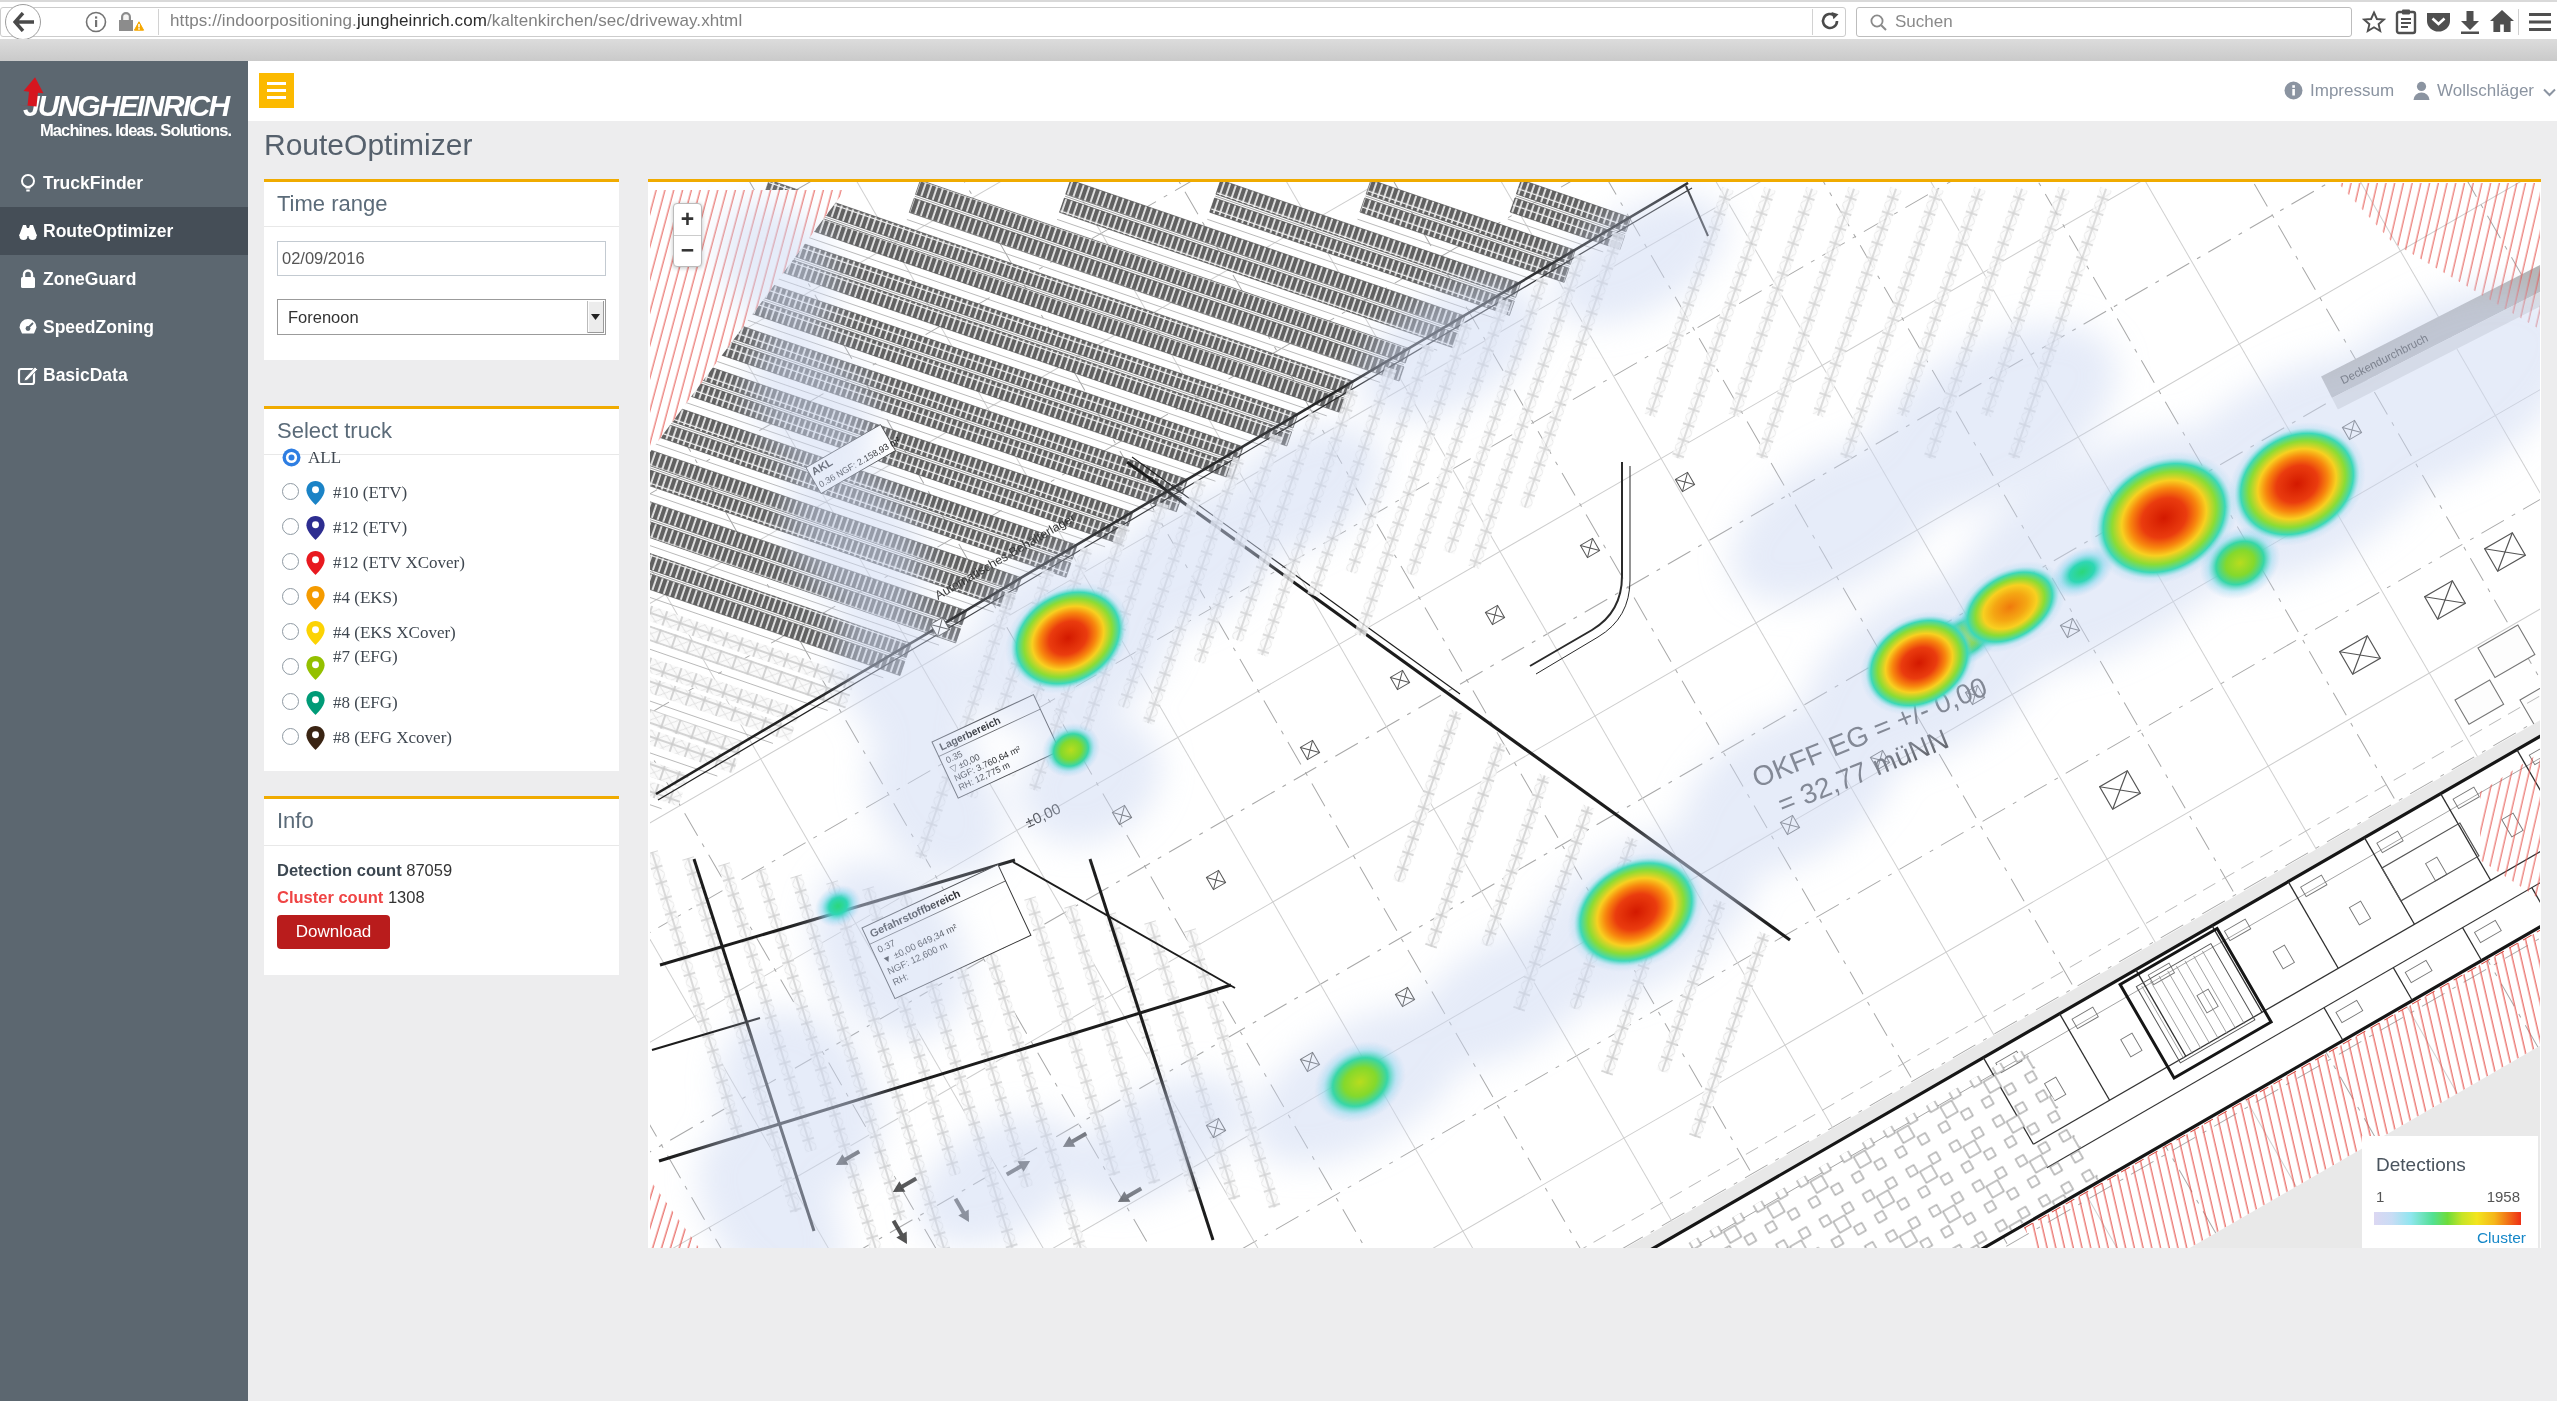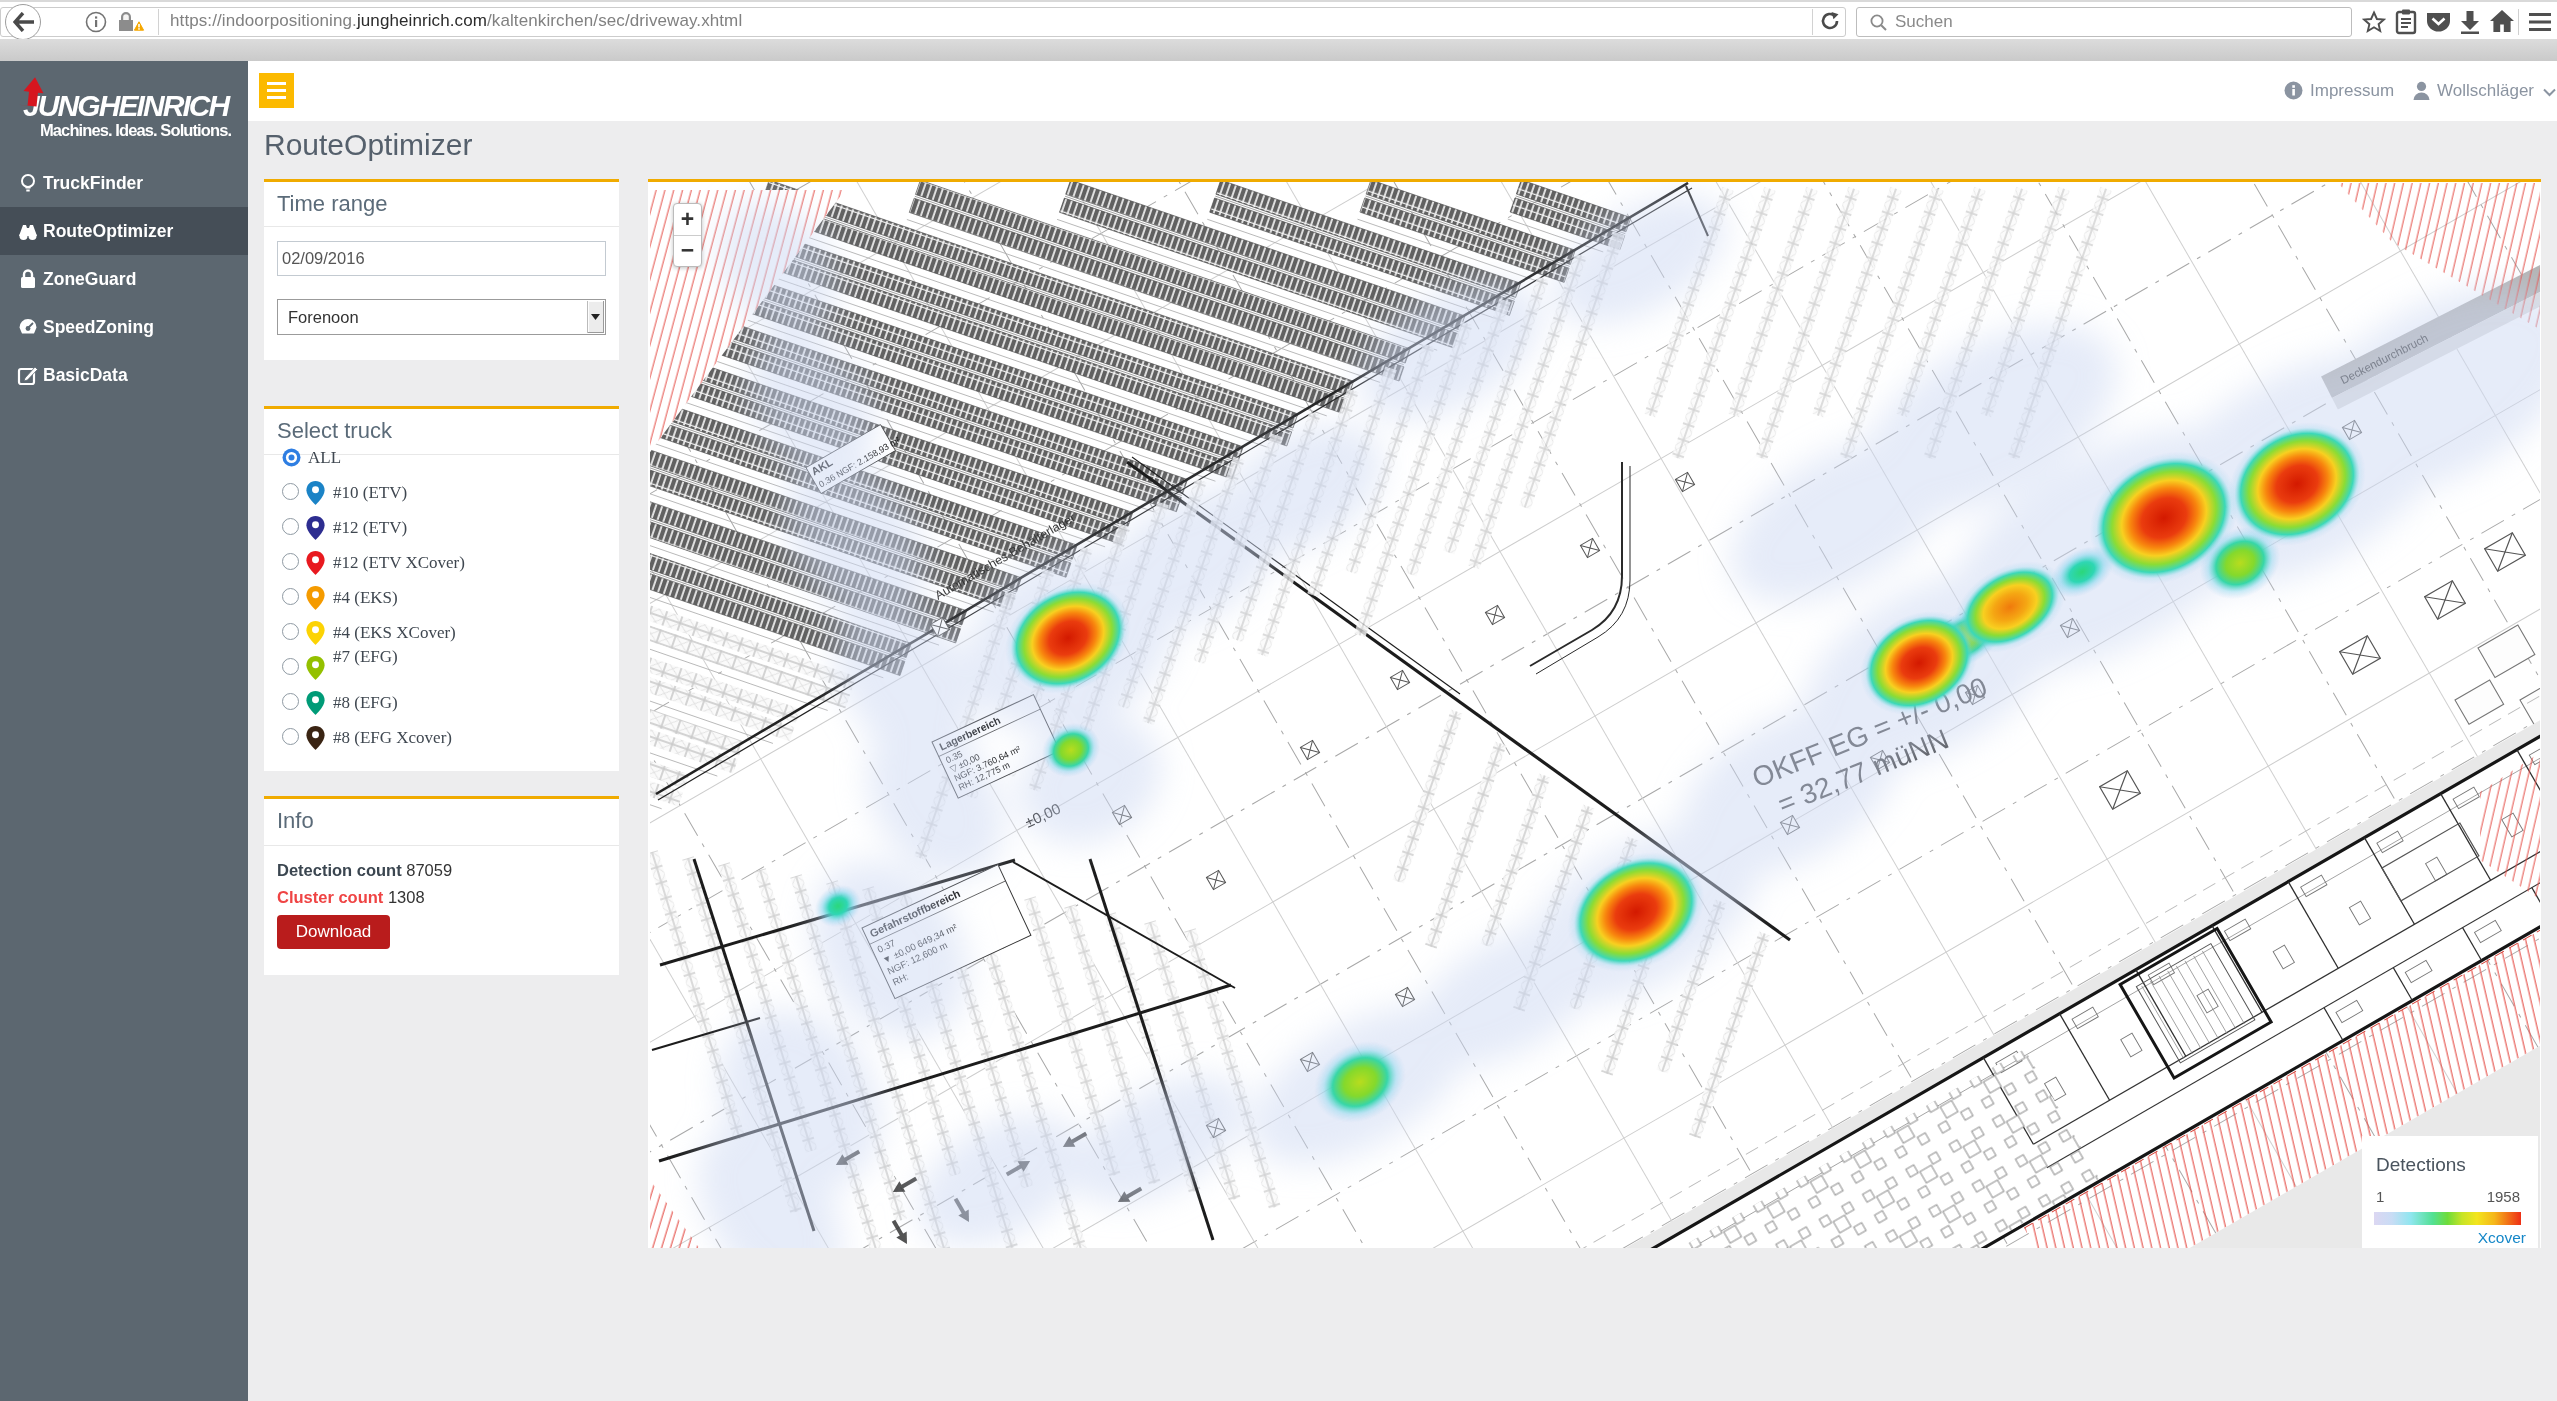--- a/index.html
+++ b/index.html
@@ -861,13 +861,13 @@
   </svg>
 <div class="abs" style="left:673px;top:203px;width:29px;height:64px;background:#fff;border:1px solid #bbb;border-radius:4px;box-shadow:0 1px 4px rgba(0,0,0,0.25);">
 <div style="position:absolute;left:0;top:0;width:100%;height:32px;border-bottom:1px solid #ccc;font-size:23px;font-weight:bold;color:#333;text-align:center;line-height:30px;">+</div>
 <div style="position:absolute;left:0;top:32px;width:100%;height:31px;font-size:23px;font-weight:bold;color:#333;text-align:center;line-height:28px;">−</div>
 </div>
 <div class="abs" style="left:2362px;top:1136px;width:176px;height:112px;background:#fff;">
 <div class="abs" style="left:14px;top:18px;font-size:19px;color:#4a545e;">Detections</div>
 <div class="abs" style="left:14px;top:52px;font-size:15px;color:#555;">1</div>
 <div class="abs" style="right:18px;top:52px;font-size:15px;color:#555;">1958</div>
 <div class="abs" style="left:12px;top:76px;width:147px;height:13px;background:linear-gradient(90deg,#dcd7f2,#c9dcf5 12%,#8fe6ef 25%,#52e093 40%,#6edc3a 50%,#c8e427 60%,#f3e51e 70%,#f5b61a 82%,#ee2e15 100%);"></div>
-<div class="abs" style="right:12px;top:93px;font-size:15.5px;color:#1587c8;">Xcover</div>
+<div class="abs" style="right:12px;top:93px;font-size:15.5px;color:#1587c8;">Cluster</div>
 </div>
 </body></html>

